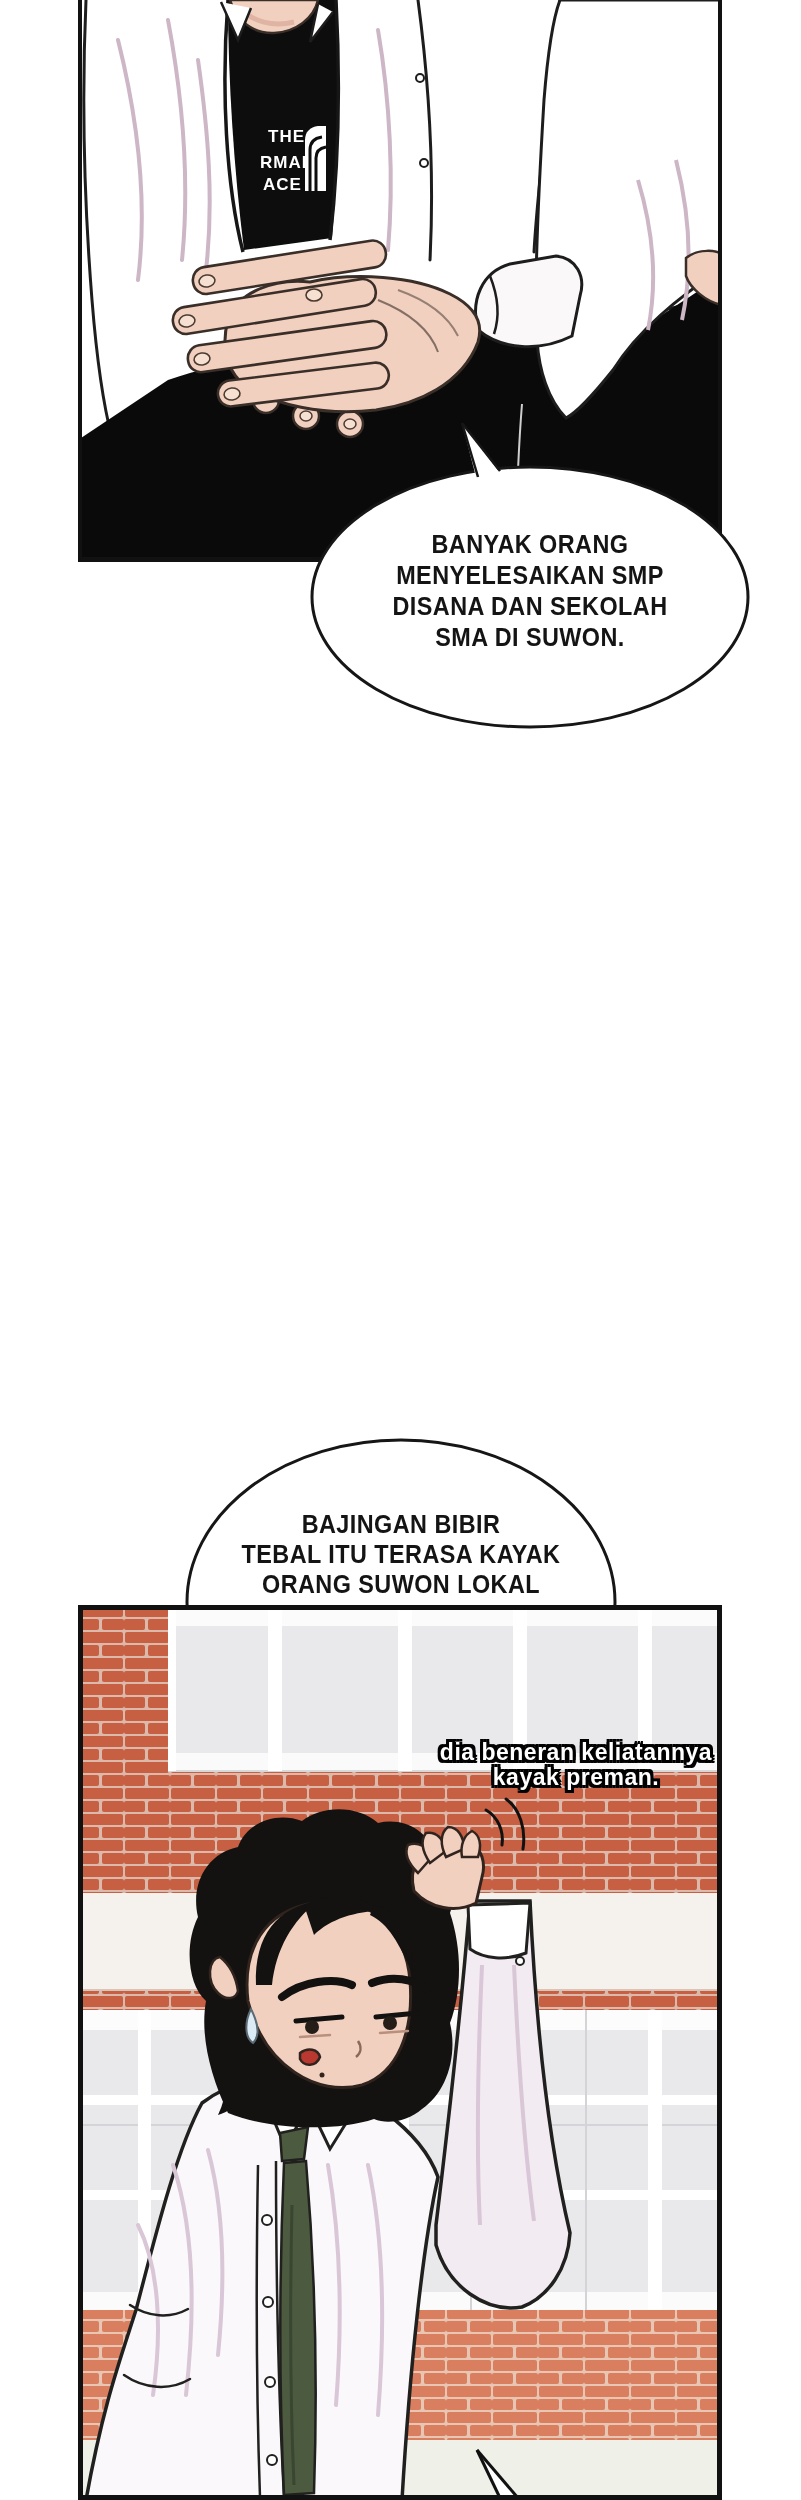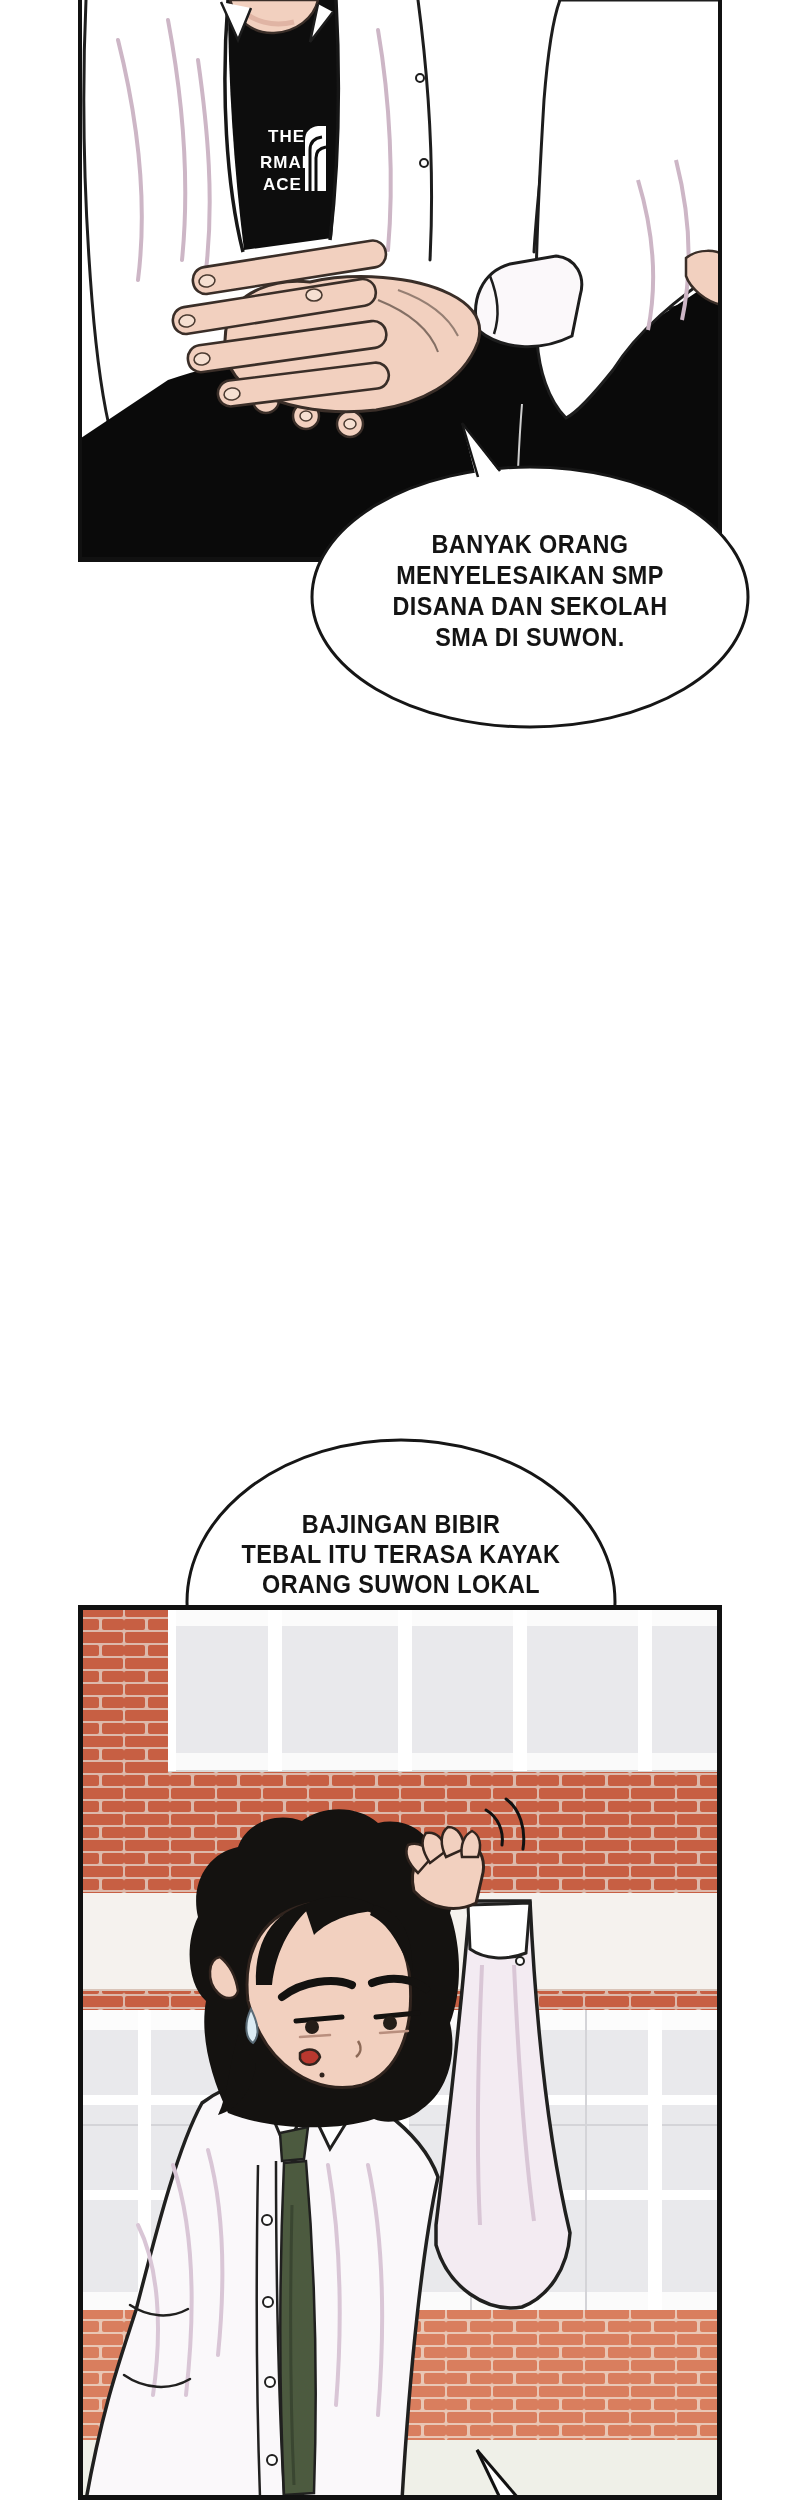--- a/index.html
+++ b/index.html
@@ -285,14 +285,16 @@
 
       <g fill="#111111">
         <rect x="0" y="0" width="644" height="5"></rect>
         <rect x="0" y="0" width="5" height="895"></rect>
         <rect x="639" y="0" width="5" height="895"></rect>
         <rect x="0" y="890" width="644" height="5"></rect>
       </g>
     </svg>
   </div>
 
+  <div id="caption">dia beneran keliatannya
+kayak preman.</div>
 
 </div>
 
 </body></html>

